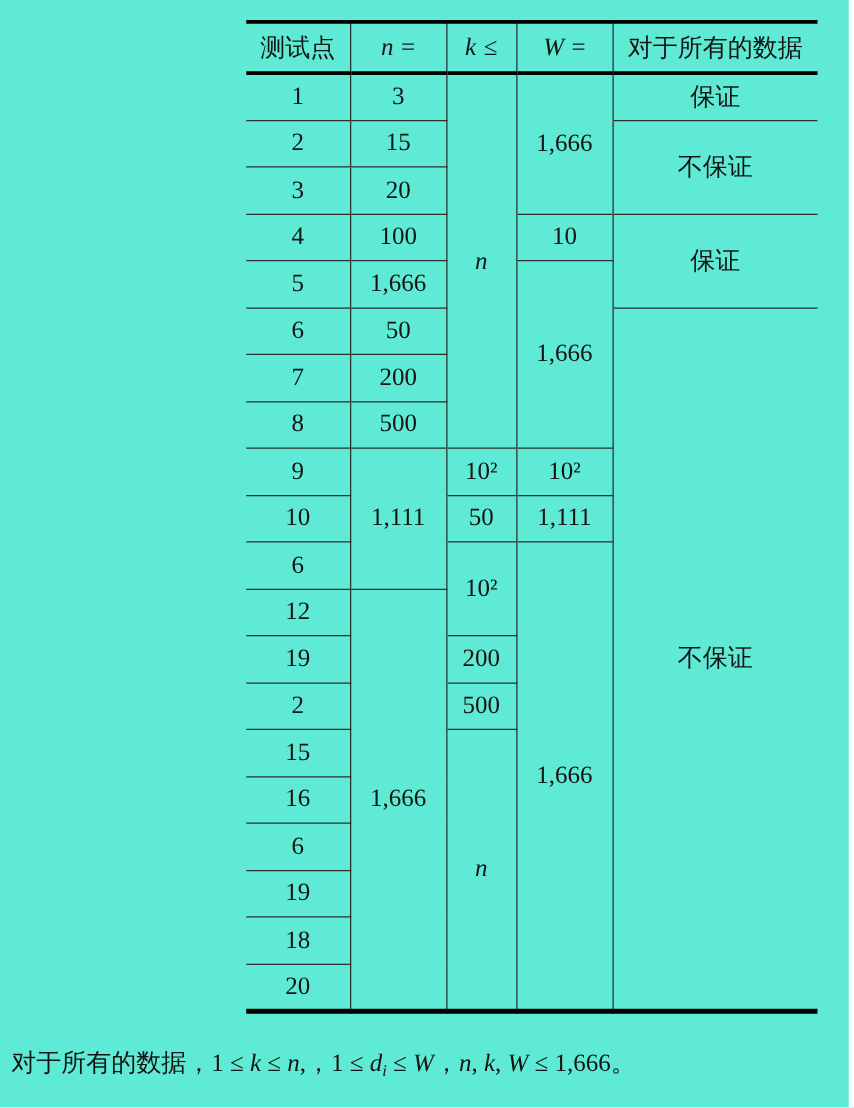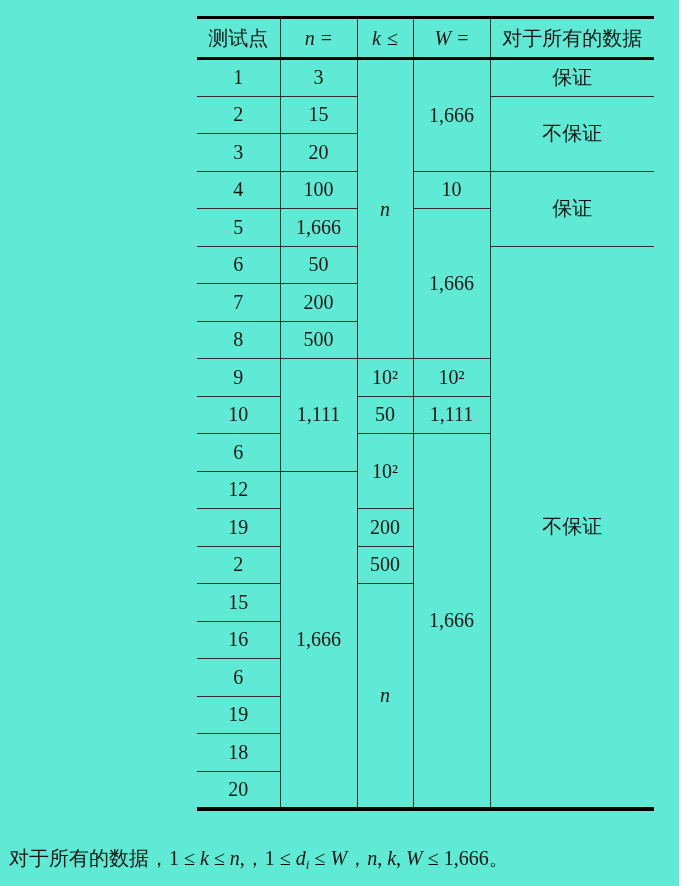--- a/index.html
+++ b/index.html
@@ -42,21 +42,21 @@
   tbody tr { height: 37.5px; }
   .mi { font-style: italic; }
   .op { margin-left: 6px; }
   .hdr-letter { font-style: italic; }
   .footnote {
     position: absolute;
     left: 9px;
     top: 841px;
     width: 670px;
     font-size: 20px;
-    line-height: 34px;
+    line-height: 21px;
     white-space: nowrap;
     color: #141414;
   }
   .footnote i { font-style: italic; }
   .footnote sub {
     font-size: 13px;
     font-style: italic;
     vertical-align: -4px;
   }
 </style>

